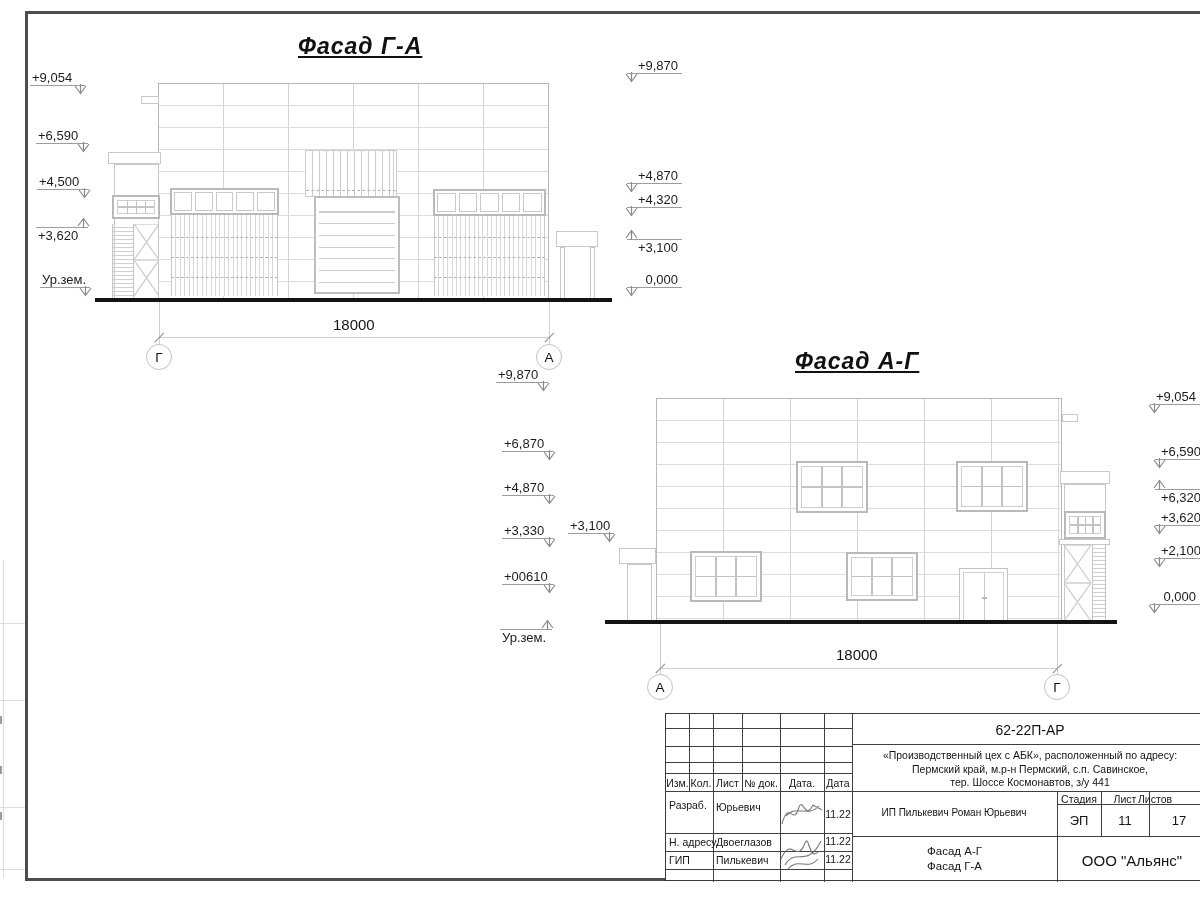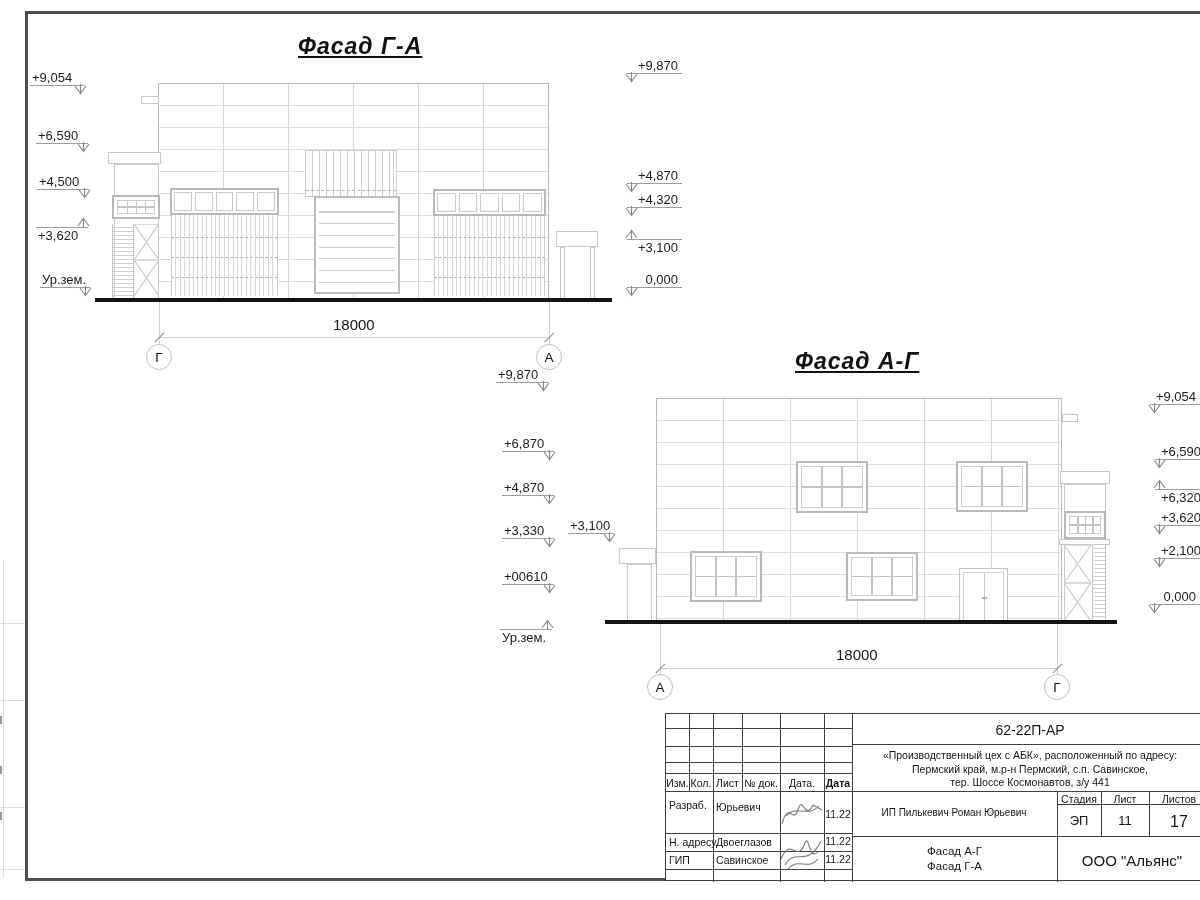--- a/index.html
+++ b/index.html
@@ -377,45 +377,45 @@
 
   <div class="t tc" style="left:364px;top:8px;font-size:14px">62-22П-АР</div>
   <div id="addr" style="position:absolute;left:186px;top:35px;width:356px;text-align:center;font-size:10.5px;line-height:13.5px;color:#141414">
       <div>«Производственный цех с АБК», расположенный по адресу:</div>
       <div>Пермский край, м.р-н Пермский, с.п. Савинское,</div>
       <div>тер. Шоссе Космонавтов, з/у 441</div>
     </div>
   <div class="t tc" style="left:288px;top:93px;font-size:10px">ИП Пилькевич Роман Юрьевич</div>
   <div class="t tc" style="left:413px;top:79px">Стадия</div>
   <div class="t tc" style="left:459px;top:79px">Лист</div>
-  <div class="t tc" style="left:513px;top:79px">Листов</div>
+  <div class="t tc" style="left:489px;top:79px">Листов</div>
   <div class="t tc" style="left:413px;top:99px;font-size:13px">ЭП</div>
   <div class="t tc" style="left:459px;top:99px;font-size:13px">11</div>
-  <div class="t tc" style="left:513px;top:99px;font-size:16px">17</div>
+  <div class="t tc" style="left:513px;top:99px;font-size:13px">17</div>
   <div id="ctitle" style="position:absolute;left:186px;top:130px;width:205px;text-align:center;font-size:11.5px;line-height:15px;color:#141414">
       <div>Фасад А-Г</div>
       <div>Фасад Г-А</div>
     </div>
   <div class="t tc" style="left:466px;top:138px;font-size:15px">ООО "Альянс"</div>
 
   <div id="stampcells">
       <div class="t tc" style="left:11.5px;top:63px;">Изм.</div>
       <div class="t tc" style="left:35px;top:63px;">Кол.</div>
       <div class="t tc" style="left:61.5px;top:63px;">Лист</div>
       <div class="t tc" style="left:95px;top:63px;">№ док.</div>
       <div class="t tc" style="left:136px;top:63px;">Дата.</div>
-      <div class="t tc" style="left:172px;top:63px;font-weight:bold;">Дата</div>
+      <div class="t tc" style="left:172px;top:63px;">Дата</div>
       <div class="t" style="left:3px;top:85px;">Разраб.</div>
       <div class="t" style="left:50px;top:87px;">Юрьевич</div>
       <div class="t tc" style="left:172px;top:94px;">11.22</div>
       <div class="t" style="left:3px;top:122px;">Н. адресу.</div>
       <div class="t" style="left:50px;top:122px;">Двоеглазов</div>
       <div class="t tc" style="left:172px;top:121px;">11.22</div>
       <div class="t" style="left:3px;top:140px;">ГИП</div>
-      <div class="t" style="left:50px;top:140px;">Савинское</div>
+      <div class="t" style="left:50px;top:140px;">Пилькевич</div>
       <div class="t tc" style="left:172px;top:139px;">11.22</div>
     </div>
 
   <svg class="sig" style="position:absolute;left:112px;top:80px" width="48" height="38" viewBox="0 0 48 38">
     <path d="M4 30 C11 4, 15 34, 21 13 C25 3, 27 27, 35 11 L44 16 M8 22 C18 10, 30 24, 41 12"></path>
   </svg>
   <svg class="sig" style="position:absolute;left:112px;top:119px" width="50" height="40" viewBox="0 0 50 40">
     <path d="M3 26 C13 2, 19 32, 27 10 C31 0, 31 30, 41 18 M7 32 C17 14, 29 36, 43 8 M10 36 C20 24, 30 38, 40 26"></path>
   </svg>
 </div>

